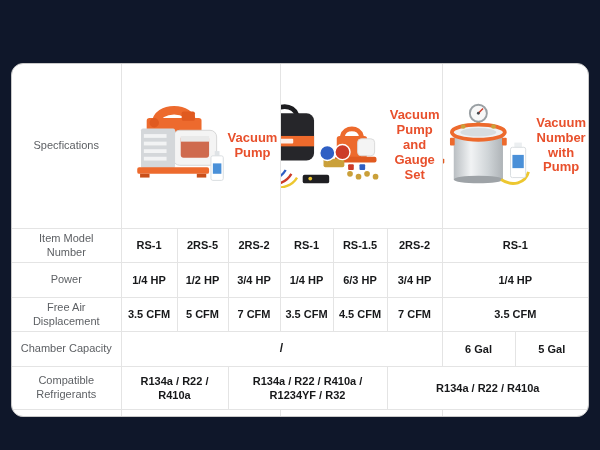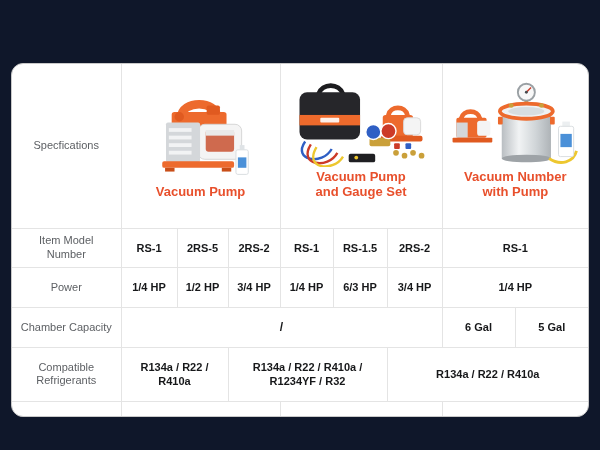--- a/index.html
+++ b/index.html
@@ -27,42 +27,42 @@
     width: 576px;
     table-layout: fixed;
     border-collapse: collapse;
   }
   td {
     border-right: 1px solid #e4e4e4;
     border-bottom: 1px solid #e4e4e4;
     text-align: center;
     vertical-align: middle;
     white-space: pre-line;
-    padding: 12px 2px;
+    padding: 0 2px;
     overflow: hidden;
   }
   td:last-child { border-right: none; }
   tr.last-row td { border-bottom: none; }
   .label-cell {
     font-size: 11px;
     color: #5c5f63;
     font-weight: 400;
     line-height: 1.25;
     padding: 0 6px;
   }
   .value-cell {
     font-size: 11px;
     font-weight: 700;
     color: #17181a;
     line-height: 1.3;
   }
   .header-cell { padding: 6px 2px 10px 2px; }
   .product-col {
     display: flex;
-    flex-direction: column;
+    flex-direction: row;
     align-items: center;
     justify-content: flex-end;
     height: 112px;
   }
   .product-image { flex: 0 0 auto; display: block; }
   .product-name {
     font-size: 13px;
     font-weight: 700;
     color: #e8502c;
     line-height: 1.15;
@@ -204,20 +204,31 @@
         <td class="label-cell">Power</td>
         <td class="value-cell">1/4 HP</td>
         <td class="value-cell">1/2 HP</td>
         <td class="value-cell">3/4 HP</td>
         <td class="value-cell">1/4 HP</td>
         <td class="value-cell">6/3 HP</td>
         <td class="value-cell">3/4 HP</td>
         <td class="value-cell" colspan="2">1/4 HP</td>
       </tr>
 
+      <tr style="height:34px">
+        <td class="label-cell">Free Air
+Displacement</td>
+        <td class="value-cell">3.5 CFM</td>
+        <td class="value-cell">5 CFM</td>
+        <td class="value-cell">7 CFM</td>
+        <td class="value-cell">3.5 CFM</td>
+        <td class="value-cell">4.5 CFM</td>
+        <td class="value-cell">7 CFM</td>
+        <td class="value-cell" colspan="2">3.5 CFM</td>
+      </tr>
 
       <tr style="height:35px">
         <td class="label-cell">Chamber Capacity</td>
         <td class="value-cell slash-cell" colspan="6">/</td>
         <td class="value-cell">6 Gal</td>
         <td class="value-cell">5 Gal</td>
       </tr>
 
       <tr style="height:43px">
         <td class="label-cell">Compatible

